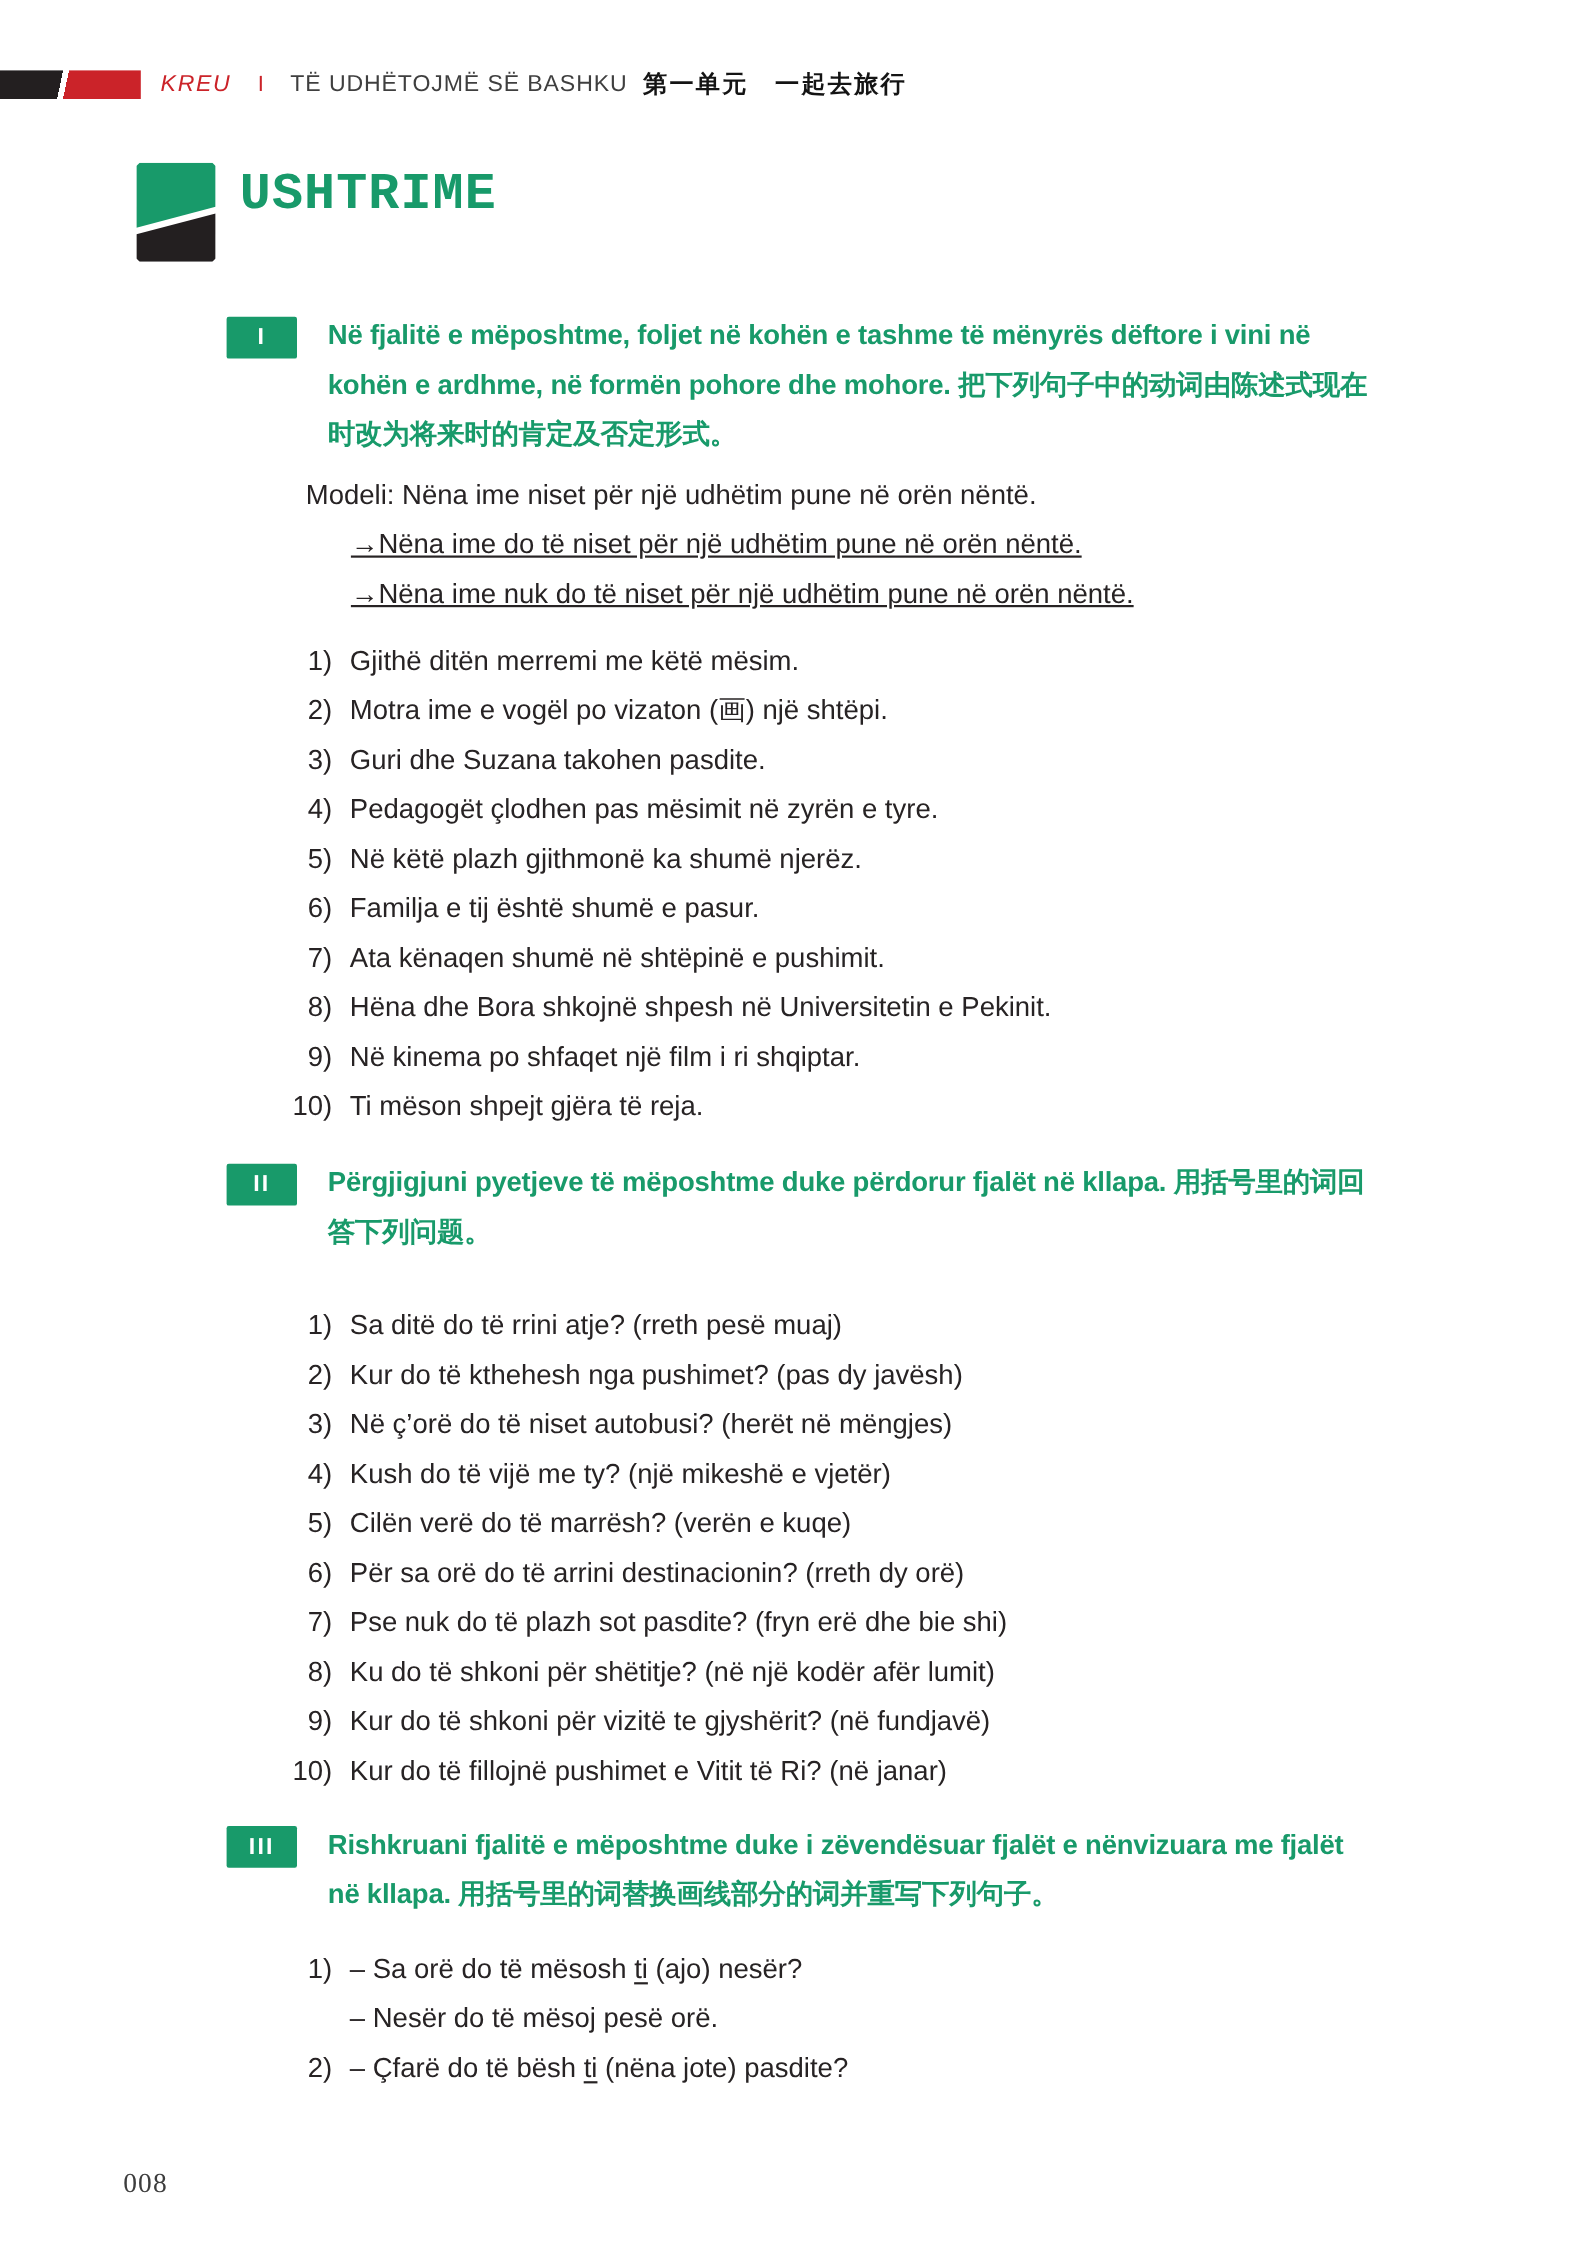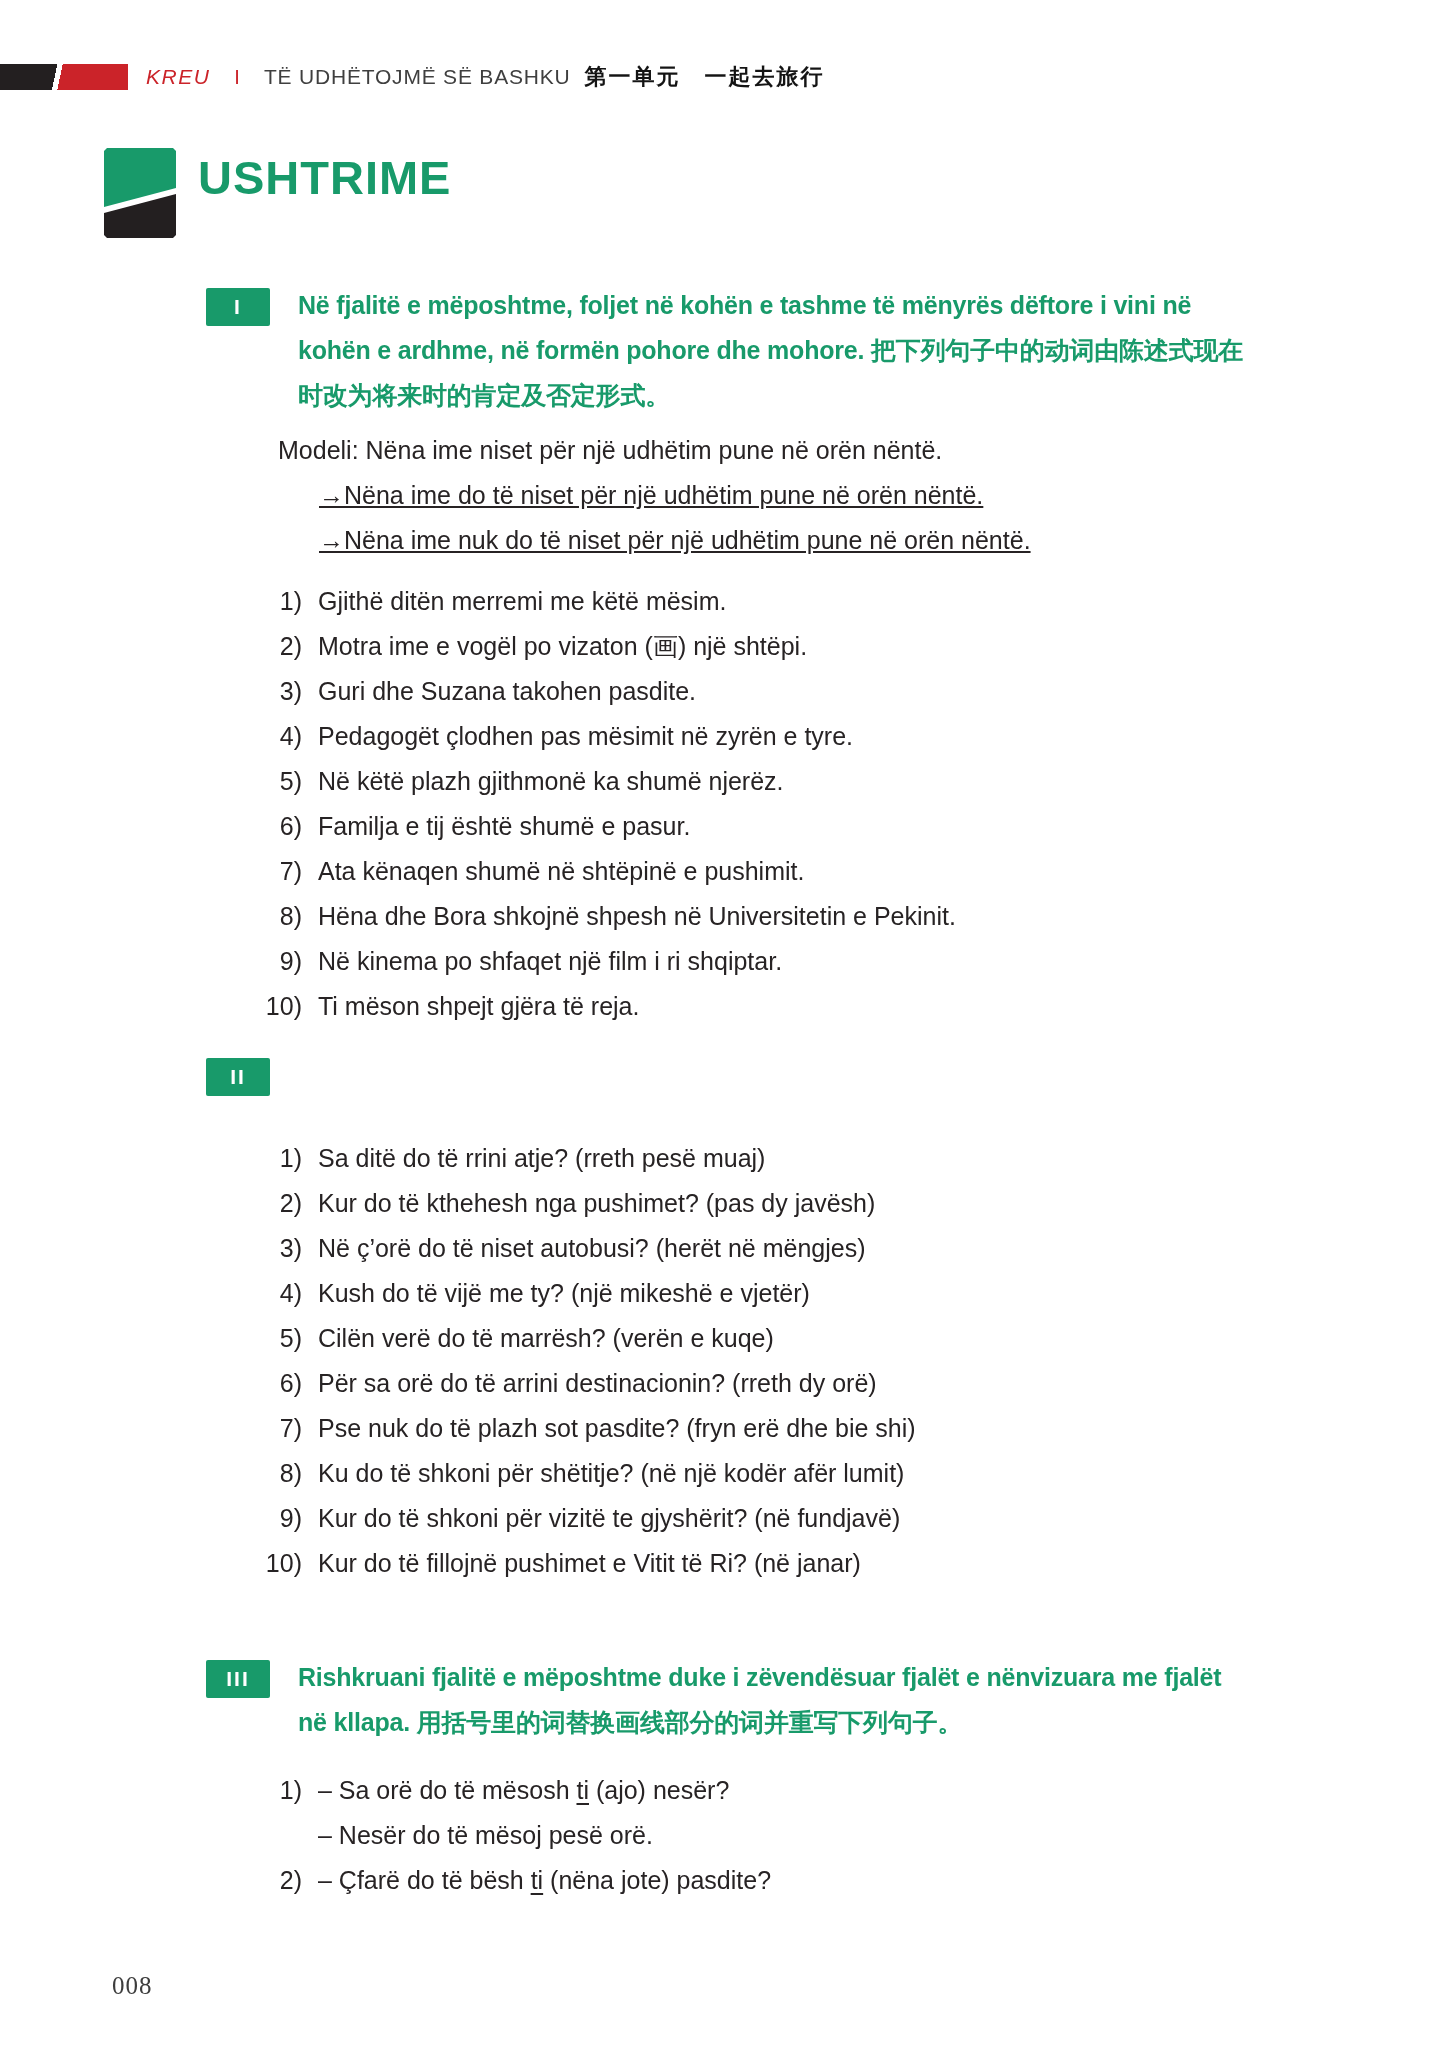--- a/index.html
+++ b/index.html
@@ -9,21 +9,21 @@
   }
   
   .header{position:absolute;top:62px;left:0;width:100%;height:30px;display:flex;align-items:center;}
   .band{width:128px;height:26px;flex:0 0 128px;
     background:linear-gradient(102deg,#231f20 0 43%,#ffffff 43% 47%,#cb2329 47% 100%);}
   .kreu{margin-left:18px;color:#cb2329;font-size:21px;letter-spacing:1.5px;font-style:italic;}
   .hsep{margin:0 24px;color:#cb2329;font-size:20px;}
   .title-sq{color:#3f3f3f;font-size:21px;letter-spacing:0.8px;}
   .title-zh{margin-left:14px;color:#141414;font-size:22px;font-weight:bold;letter-spacing:2px;}
   
-  .brand{position:absolute;top:148px;left:104px;display:flex;align-items:flex-start;}
+  .brand{position:absolute;top:148px;left:124px;display:flex;align-items:flex-start;font-family:Liberation Mono, monospace;}
   .logo{width:72px;height:90px;display:block;}
   .brand-title{margin-left:22px;font-size:47px;font-weight:bold;color:#189a6a;letter-spacing:1px;line-height:60px;}
   
   .section{position:absolute;left:0;width:100%;padding-left:206px;box-sizing:border-box;}
   #section-1{top:283px;}
   #section-2{top:1053px;}
   #section-3{top:1655px;}
   .section-head{display:flex;align-items:flex-start;}
   .badge{flex:0 0 64px;height:38px;margin-top:5px;background:#189a6a;color:#ffffff;
     display:flex;align-items:center;justify-content:center;
@@ -116,20 +116,21 @@
       <div class="row">
           <span class="num">10)</span>
           <span class="txt">Ti mëson shpejt gjëra të reja.</span>
         </div>
     </div>
   </div>
 
   <div class="section" id="section-2">
     <div class="section-head">
       <div class="badge">II</div>
+      <div class="heading">Përgjigjuni pyetjeve të mëposhtme duke përdorur fjalët në kllapa. 用括号里的词回答下列问题。</div>
     </div>
     <div class="items g2">
       <div class="row">
           <span class="num">1)</span>
           <span class="txt">Sa ditë do të rrini atje? (rreth pesë muaj)</span>
         </div>
       <div class="row">
           <span class="num">2)</span>
           <span class="txt">Kur do të kthehesh nga pushimet? (pas dy javësh)</span>
         </div>

